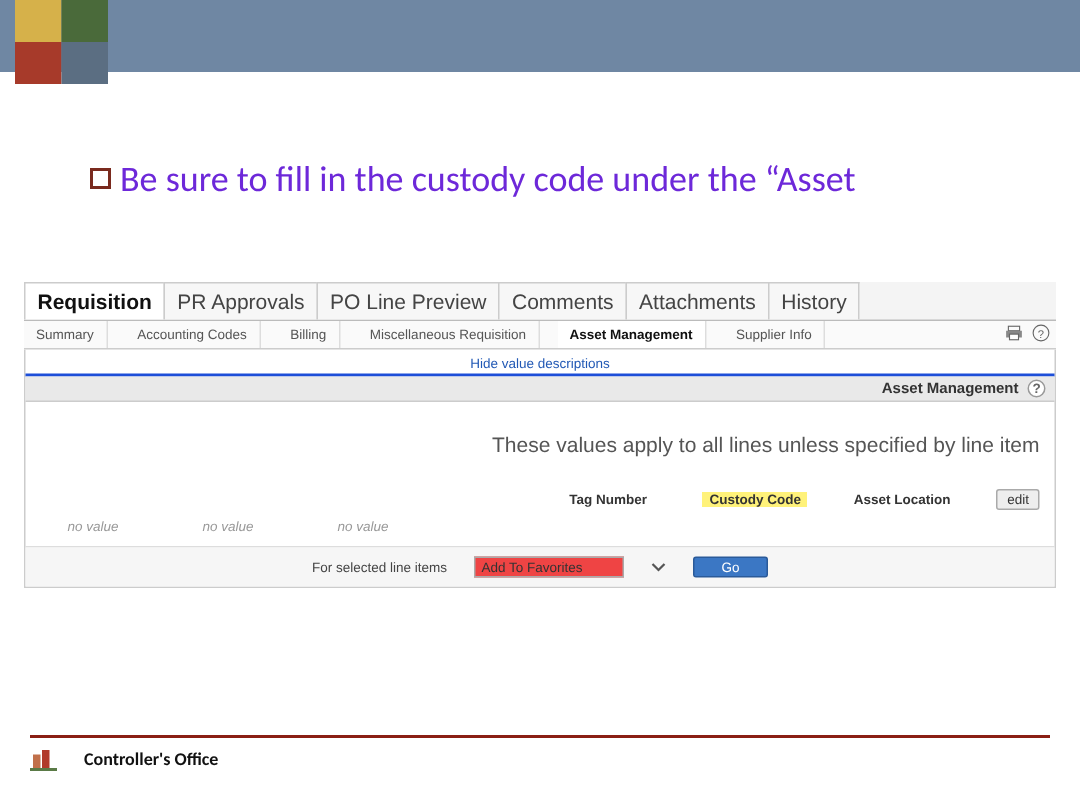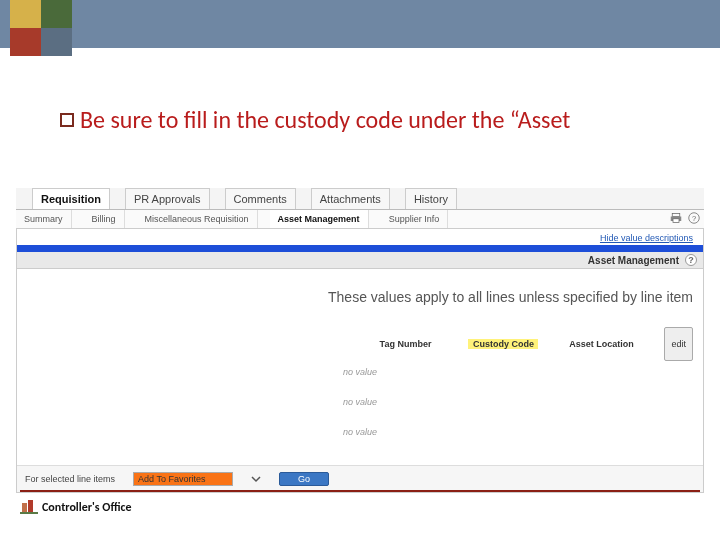--- a/index.html
+++ b/index.html
@@ -34,21 +34,21 @@
   .sq-bl { background: #a73a2a; }
   .sq-br { background: #5b6e82; }
 
   .bullet-text {
     position: absolute;
     top: 105px;
     left: 60px;
     right: 50px;
     font-size: 24px;
     line-height: 1.25;
-    color: #b91c1c;
+    color: #6d28d9;
   }
   .bullet-icon {
     display: inline-block;
     width: 14px;
     height: 14px;
     border: 2px solid #7a2a1e;
     margin-right: 6px;
     vertical-align: 1px;
   }
 
@@ -68,22 +68,21 @@
     background: #f4f4f4;
   }
   .tab {
     padding: 4px 8px;
     border: 1px solid #ccc;
     border-bottom: none;
     background: #f7f7f7;
     margin-right: -1px;
     white-space: nowrap;
     color: #444;
-    font-size: 11px;
-    margin-left: 16px;
+    font-size: 14px;
   }
   .tab.active {
     background: #fff;
     font-weight: bold;
     color: #111;
   }
   .subtabrow {
     display: flex;
     align-items: stretch;
     background: #fafafa;
@@ -109,26 +108,25 @@
     top: 2px;
     display: flex;
     gap: 6px;
     align-items: center;
   }
   .icon-print, .icon-help {
     width: 12px; height: 12px; display: inline-block;
     color: #666;
   }
   .hide-desc {
-    text-align: right;
+    text-align: center;
     padding: 4px 10px 2px;
     font-size: 9px;
     color: #2259b5;
-    text-decoration: underline;
-    border-bottom: 7px solid #1d4ed8;
+    border-bottom: 2px solid #1d4ed8;
   }
   .panel {
     border: 1px solid #ccc;
     border-top: none;
   }
   .section-head {
     display: flex;
     justify-content: flex-end;
     align-items: center;
     background: #e9e9e9;
@@ -167,57 +165,56 @@
     width: 70px;
     text-align: center;
     font-size: 9px;
     font-weight: bold;
     color: #333;
     white-space: nowrap;
   }
   .col-h.hl { background: #fff27a; padding: 0 2px; }
   .edit-btn {
     font-size: 9px;
-    padding: 11px 6px;
+    padding: 1px 6px;
     background: #eee;
     border: 1px solid #aaa;
     border-radius: 2px;
     color: #333;
   }
   .vals-row {
     display: flex;
     justify-content: flex-start;
     align-items: center;
     padding: 4px 10px 8px;
     gap: 20px;
     border-bottom: 1px solid #ddd;
-    flex-direction: column;
   }
   .val {
     width: 70px;
     text-align: center;
     font-size: 9px;
     font-style: italic;
     color: #999;
   }
   .edit-spacer { width: 30px; }
 
   .footer-row {
     display: flex;
-    justify-content: flex-start;
+    justify-content: center;
     align-items: center;
     padding: 6px 8px;
     gap: 18px;
     background: #f6f6f6;
   }
   .footer-label { font-size: 9px; color: #444; }
   .footer-select {
     font-size: 9px;
     border: 1px solid #aaa;
-    background: #f97316;
+    background: #ef4444;
     padding: 1px 4px;
     width: 100px;
   }
   .chev {
     width: 10px; height: 10px;
     display: inline-block;
     color: #555;
   }
   .go-btn {
     font-size: 9px;
@@ -230,21 +227,21 @@
 
   .slide-footer {
     position: absolute;
     left: 20px;
     right: 20px;
     bottom: 24px;
     border-top: 2px solid #8a1f14;
     padding-top: 6px;
     display: flex;
     align-items: center;
-    gap: 4px;
+    gap: 18px;
     font-size: 12px;
     font-weight: bold;
     color: #111;
   }
   .footer-logo {
     width: 18px; height: 18px;
     display: inline-block;
   }
 </style>
 </head>
@@ -261,26 +258,28 @@
 
 <div class="bullet-text">
   <span class="bullet-icon"></span><span>Be sure to fill in the custody code under the “Asset</span><br>
   <span style="display:inline-block;width:22px"></span>
 </div>
 
 <div class="app">
   <div class="tabrow">
     <div class="tab active">Requisition</div>
     <div class="tab">PR Approvals</div>
+    <div class="tab">PO Line Preview</div>
     <div class="tab">Comments</div>
     <div class="tab">Attachments</div>
     <div class="tab">History</div>
   </div>
   <div class="subtabrow">
     <div class="subtab">Summary</div>
+    <div class="subtab">Accounting Codes</div>
     <div class="subtab">Billing</div>
     <div class="subtab">Miscellaneous Requisition</div>
     <div class="subtab active">Asset Management</div>
     <div class="subtab">Supplier Info</div>
     <div class="subtab-icons">
       <span class="icon-print">
         <svg viewBox="0 0 16 16" width="12" height="12">
             <rect x="3" y="2" width="10" height="4" fill="none" stroke="#666"></rect>
             <rect x="1" y="6" width="14" height="6" fill="#888"></rect>
             <rect x="4" y="9" width="8" height="5" fill="#fff" stroke="#666"></rect>

